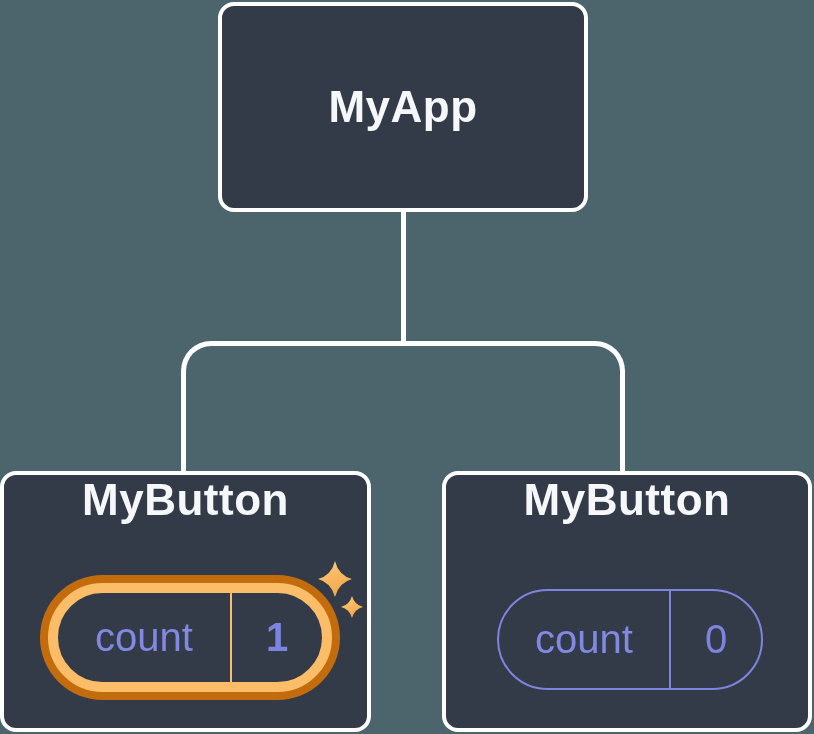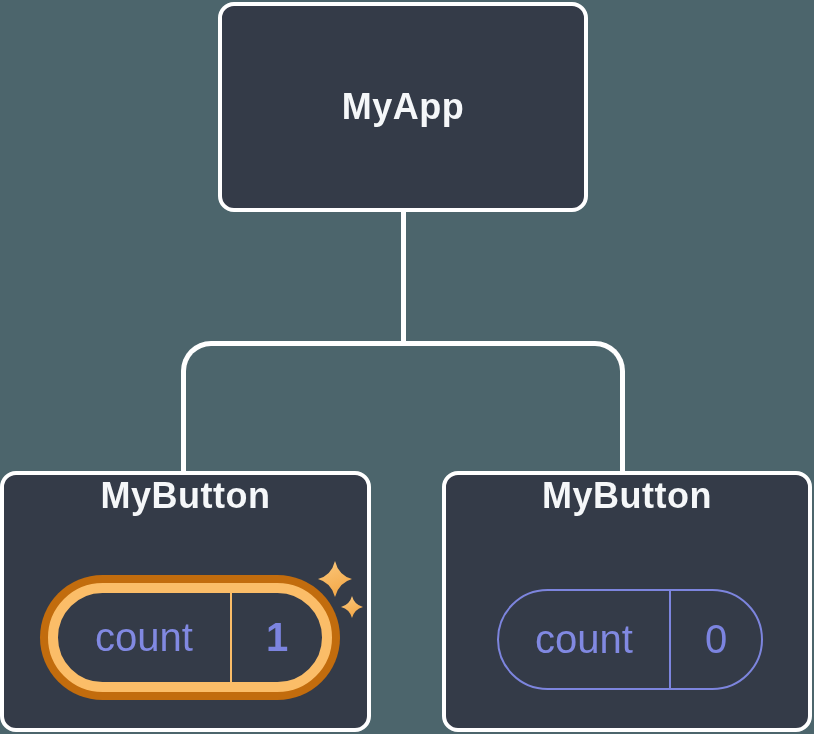--- a/index.html
+++ b/index.html
@@ -17,21 +17,21 @@
   }
   .node {
     position: absolute;
     background: #343B48;
     border: 4px solid #FFFFFF;
     border-radius: 16px;
     box-sizing: border-box;
   }
   .node-label {
     color: #F5F7F9;
-    font-size: 36px;
+    font-size: 44px;
     font-weight: 600;
     letter-spacing: 0.5px;
   }
   #root-node {
     left: 218px; top: 2px;
     width: 370px; height: 210px;
     display: flex;
     align-items: center;
     justify-content: center;
   }

